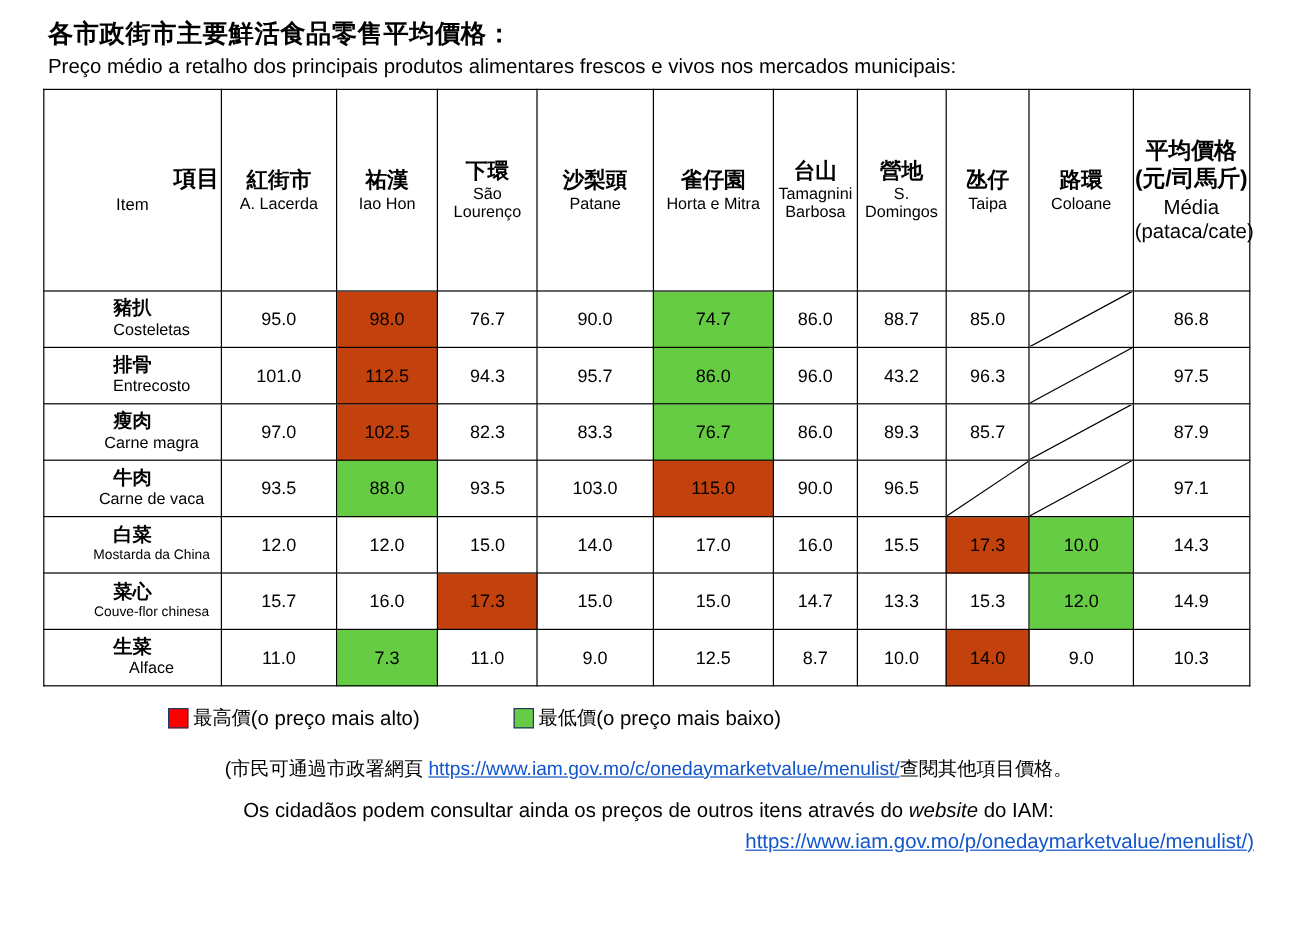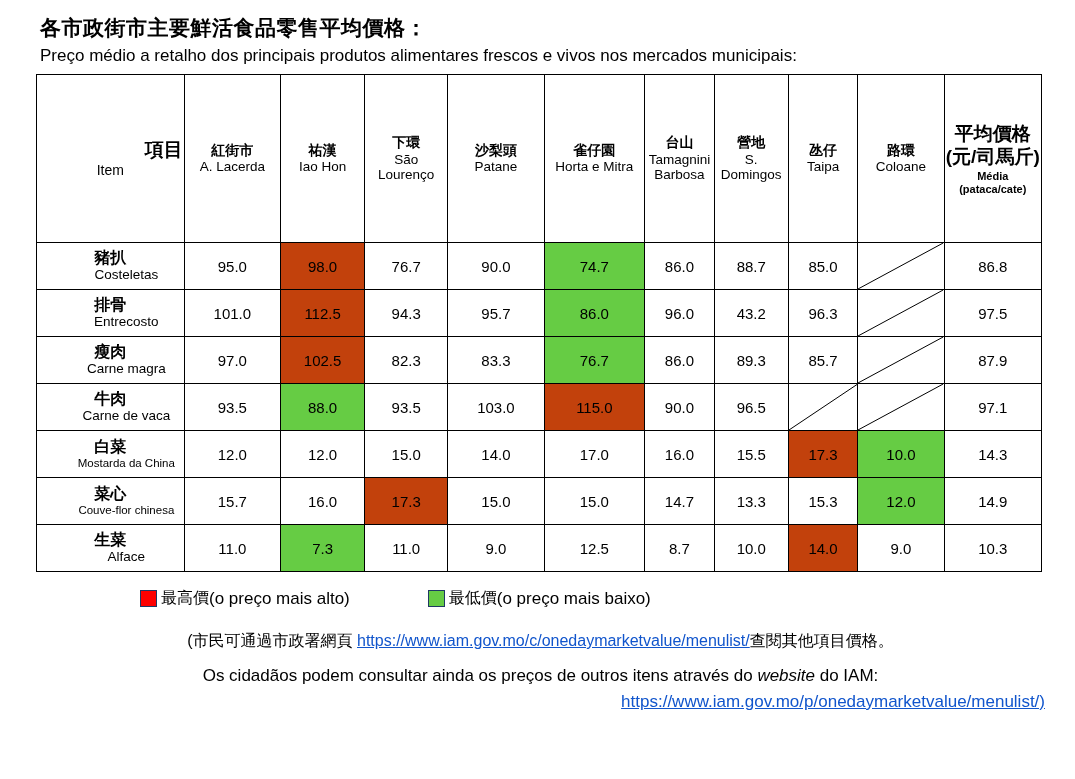--- a/index.html
+++ b/index.html
@@ -46,36 +46,35 @@
     font-weight: normal;
   }
   
   .hdr {
     height: 168px;
   }
   .hdr th {
     line-height: 1.15;
   }
   .h-zh {
-    font-size: 14px;
+    font-size: 18px;
     font-weight: bold;
     display: block;
   }
   .h-pt {
     font-size: 13.5px;
     display: block;
     margin-top: 1px;
   }
   .h-avg .h-zh {
     font-size: 19px;
     line-height: 1.25;
   }
   .h-avg .h-pt {
-    font-size: 11px;
-    font-weight: bold;
+    font-size: 17px;
   }
   .h-item .h-zh {
     font-size: 19px;
     text-align: right;
   }
   .h-item .h-pt {
     font-size: 14px;
   }
   
   tbody tr {

